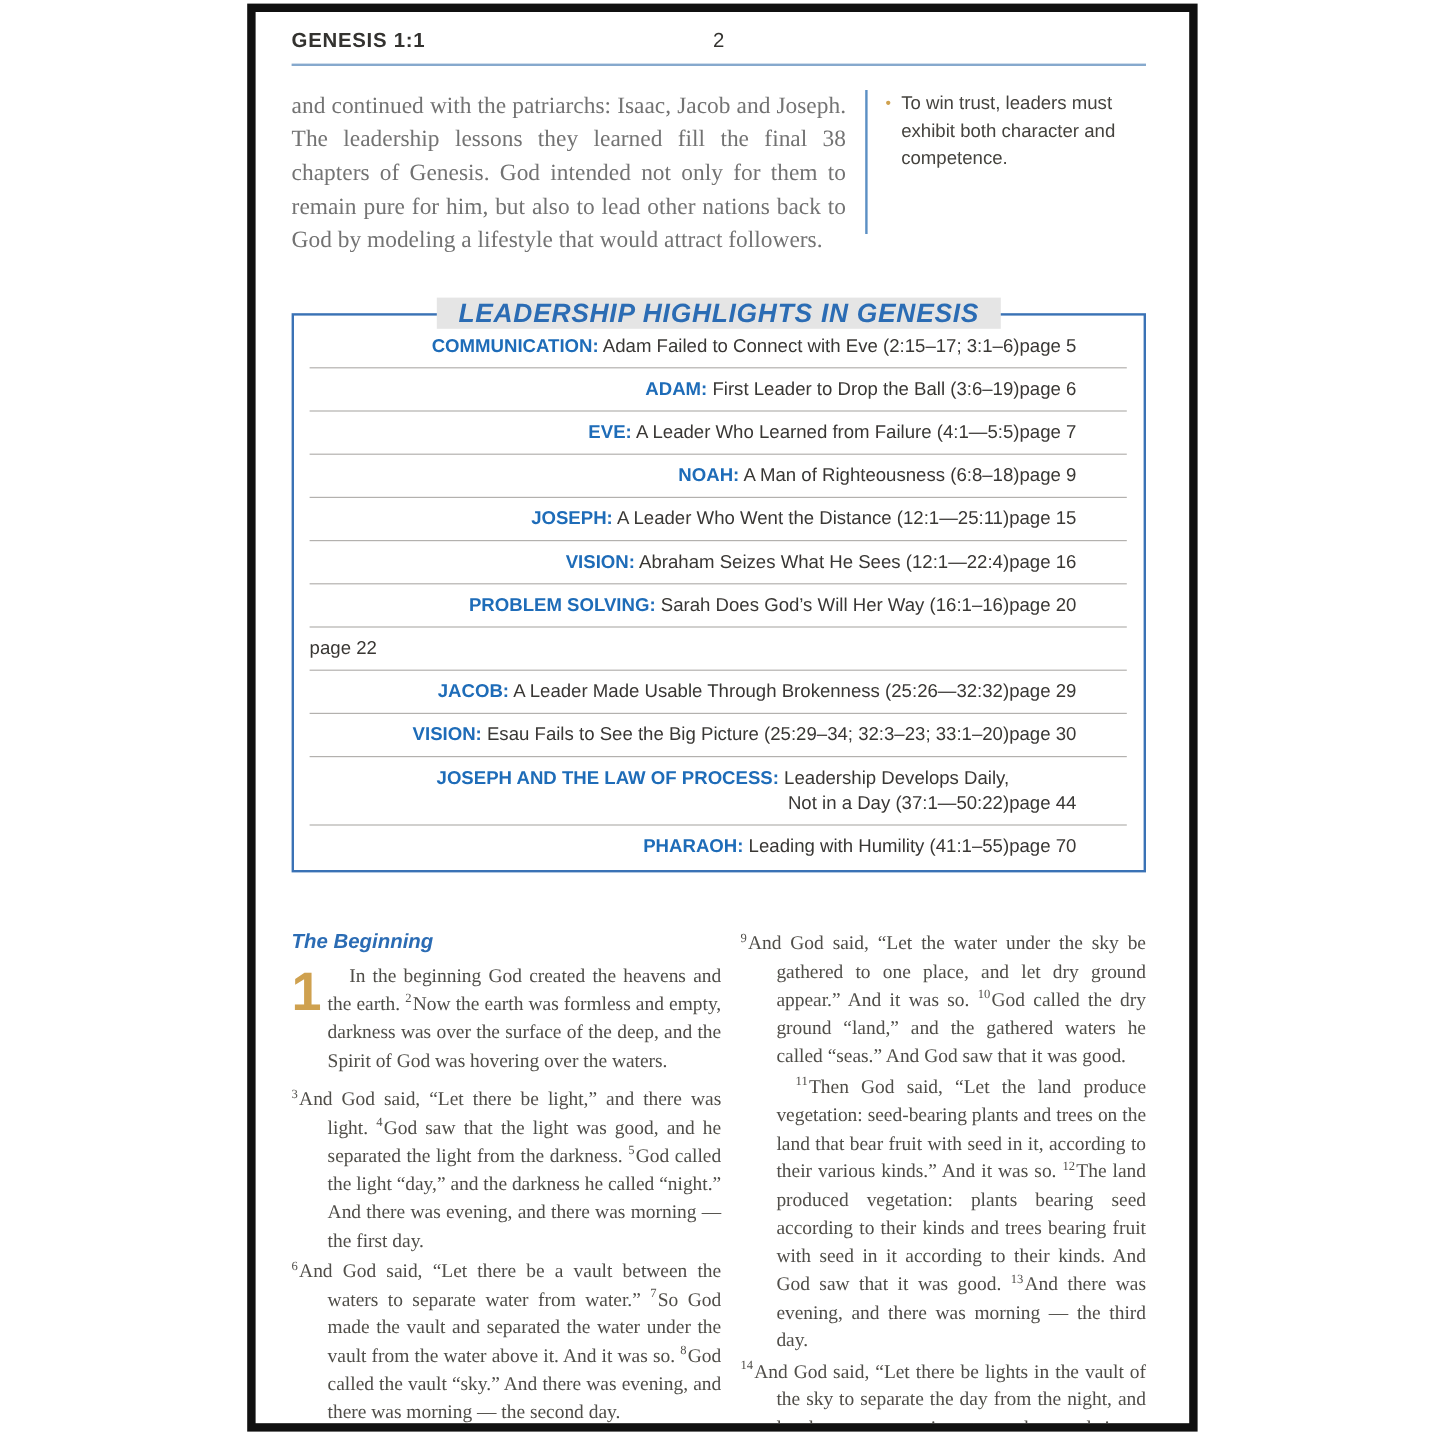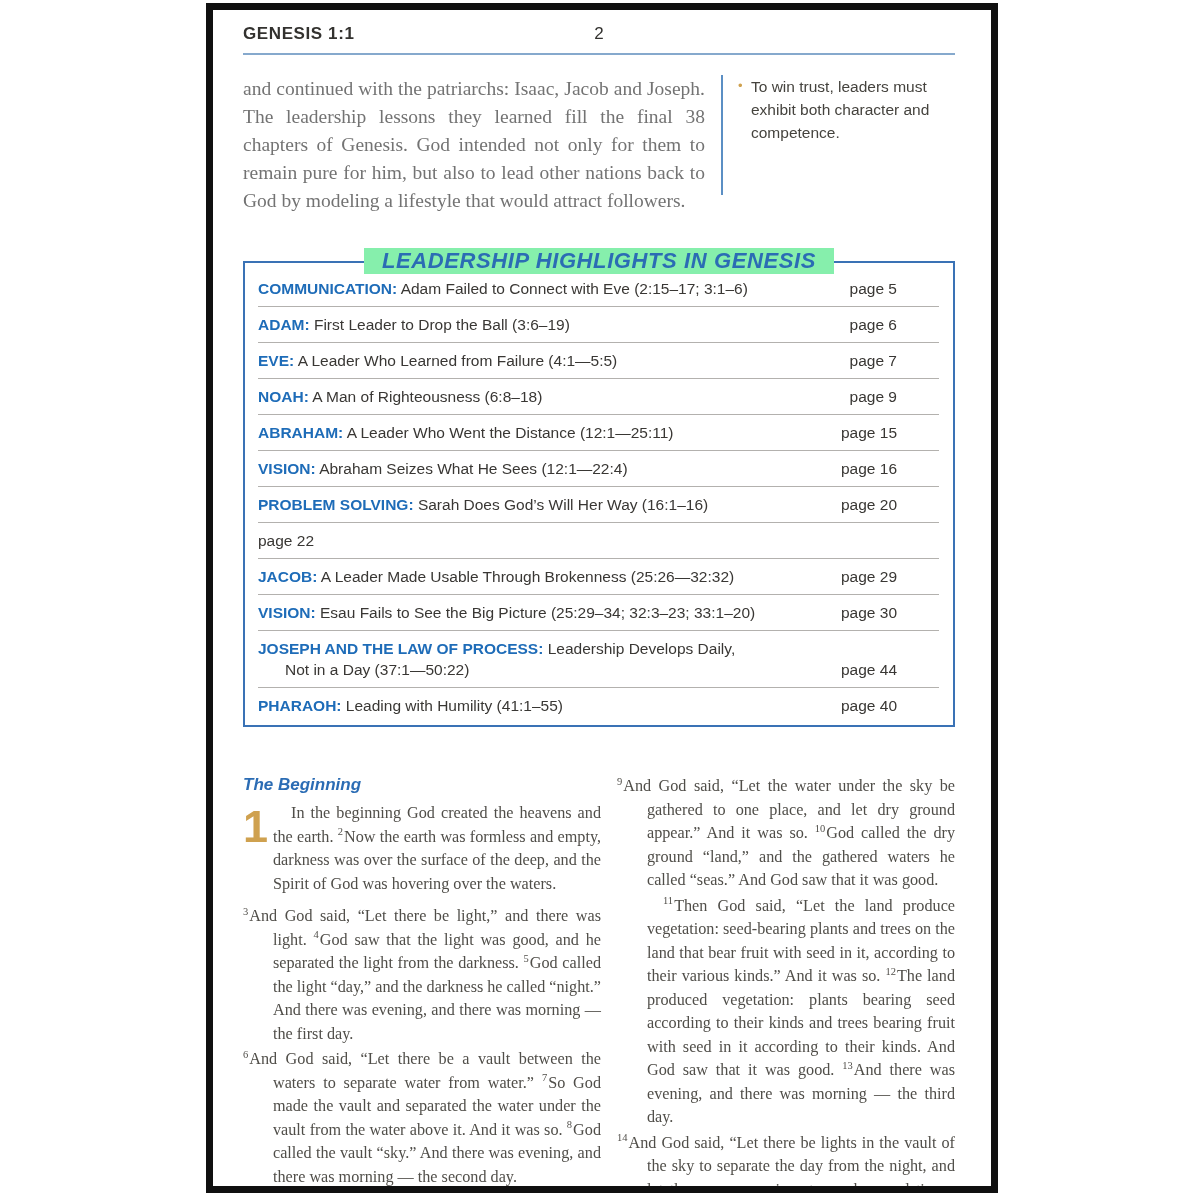--- a/index.html
+++ b/index.html
@@ -19,26 +19,26 @@
   .intro-row{display:flex;margin-top:20px;}
   .intro-text{width:462px;margin:0;font-family:"Liberation Serif",serif;font-size:19.5px;
               line-height:28px;color:#737373;text-align:justify;}
   .note-divider{width:2px;height:120px;background:#5b8fc4;margin-left:16px;}
   .note{flex:1;padding-left:15px;padding-right:22px;font-size:15.5px;line-height:23px;color:#45433e;}
   .note-inner{position:relative;padding-left:13px;}
   .note-bullet{position:absolute;left:0;top:-1px;color:#cfa14f;font-size:13px;}
 
   
   .highlights{position:relative;margin-top:46px;border:2px solid #3a72b5;padding:8px 14px 2px 13px;}
-  .hl-title{position:absolute;top:-15px;left:50%;transform:translateX(-50%);background:#86efac;
+  .hl-title{position:absolute;top:-15px;left:50%;transform:translateX(-50%);background:#e5e5e5;
             padding:0 18px;font-style:italic;font-weight:700;font-size:22px;letter-spacing:.6px;
             color:#2b6cb4;white-space:nowrap;}
   .hl-row{display:flex;align-items:flex-end;padding:7px 0 7px 0;border-bottom:1px solid #b3b1ae;}
-  .hl-row:last-child{border-bottom:none;gap:40px;}
-  .hl-text{flex:1;font-size:15.5px;line-height:21px;color:#393734;}
+  .hl-row:last-child{border-bottom:none;}
+  .hl-text{flex:1;font-size:15.5px;line-height:21px;color:#393734;text-align:right;}
   .hl-label{font-weight:700;color:#1e6cb8;}
   .hl-desc2{display:block;padding-left:27px;}
   .hl-page{font-size:15.5px;line-height:21px;color:#393734;padding-right:42px;white-space:nowrap;}
 
   
   .scripture{display:flex;margin-top:48px;gap:16px;}
   .col-left{width:358px;}
   .col-right{flex:1;}
   .section-head{margin:0 0 7px 0;font-style:italic;font-weight:700;font-size:17px;color:#2b6cb4;}
   .verses p{margin:0 0 2px 0;padding-left:30px;text-indent:-30px;
@@ -89,21 +89,21 @@
           </div>
           <div class="hl-row">
             <div class="hl-text"><span class="hl-label">EVE:</span> A Leader Who Learned from Failure (4:1—5:5)</div>
             <div class="hl-page">page 7</div>
           </div>
           <div class="hl-row">
             <div class="hl-text"><span class="hl-label">NOAH:</span> A Man of Righteousness (6:8–18)</div>
             <div class="hl-page">page 9</div>
           </div>
           <div class="hl-row">
-            <div class="hl-text"><span class="hl-label">ABRAHAM:</span> A Leader Who Went the Distance (12:1—25:11)</div>
+            <div class="hl-text"><span class="hl-label">JOSEPH:</span> A Leader Who Went the Distance (12:1—25:11)</div>
             <div class="hl-page">page 15</div>
           </div>
           <div class="hl-row">
             <div class="hl-text"><span class="hl-label">VISION:</span> Abraham Seizes What He Sees (12:1—22:4)</div>
             <div class="hl-page">page 16</div>
           </div>
           <div class="hl-row">
             <div class="hl-text"><span class="hl-label">PROBLEM SOLVING:</span> Sarah Does God’s Will Her Way (16:1–16)</div>
             <div class="hl-page">page 20</div>
           </div>
@@ -117,21 +117,21 @@
           <div class="hl-row">
             <div class="hl-text"><span class="hl-label">VISION:</span> Esau Fails to See the Big Picture (25:29–34; 32:3–23; 33:1–20)</div>
             <div class="hl-page">page 30</div>
           </div>
           <div class="hl-row">
             <div class="hl-text"><span class="hl-label">JOSEPH AND THE LAW OF PROCESS:</span> Leadership Develops Daily,<span class="hl-desc2">Not in a Day (37:1—50:22)</span></div>
             <div class="hl-page">page 44</div>
           </div>
           <div class="hl-row">
             <div class="hl-text"><span class="hl-label">PHARAOH:</span> Leading with Humility (41:1–55)</div>
-            <div class="hl-page">page 40</div>
+            <div class="hl-page">page 70</div>
           </div>
         </div>
     </section>
 
     <section class="scripture">
       <div class="col col-left">
         <h3 class="section-head">The Beginning</h3>
         <div class="verses">
             <p class="chapter-start"><span class="chap-num">1</span>In the beginning God created the heavens and the earth. <sup>2</sup>Now the earth was formless and empty, darkness was over the surface of the deep, and the Spirit of God was hovering over the waters.</p>
             <p class="gap-above"><sup>3</sup>And God said, “Let there be light,” and there was light. <sup>4</sup>God saw that the light was good, and he separated the light from the darkness. <sup>5</sup>God called the light “day,” and the darkness he called “night.” And there was evening, and there was morning — the first day.</p>

